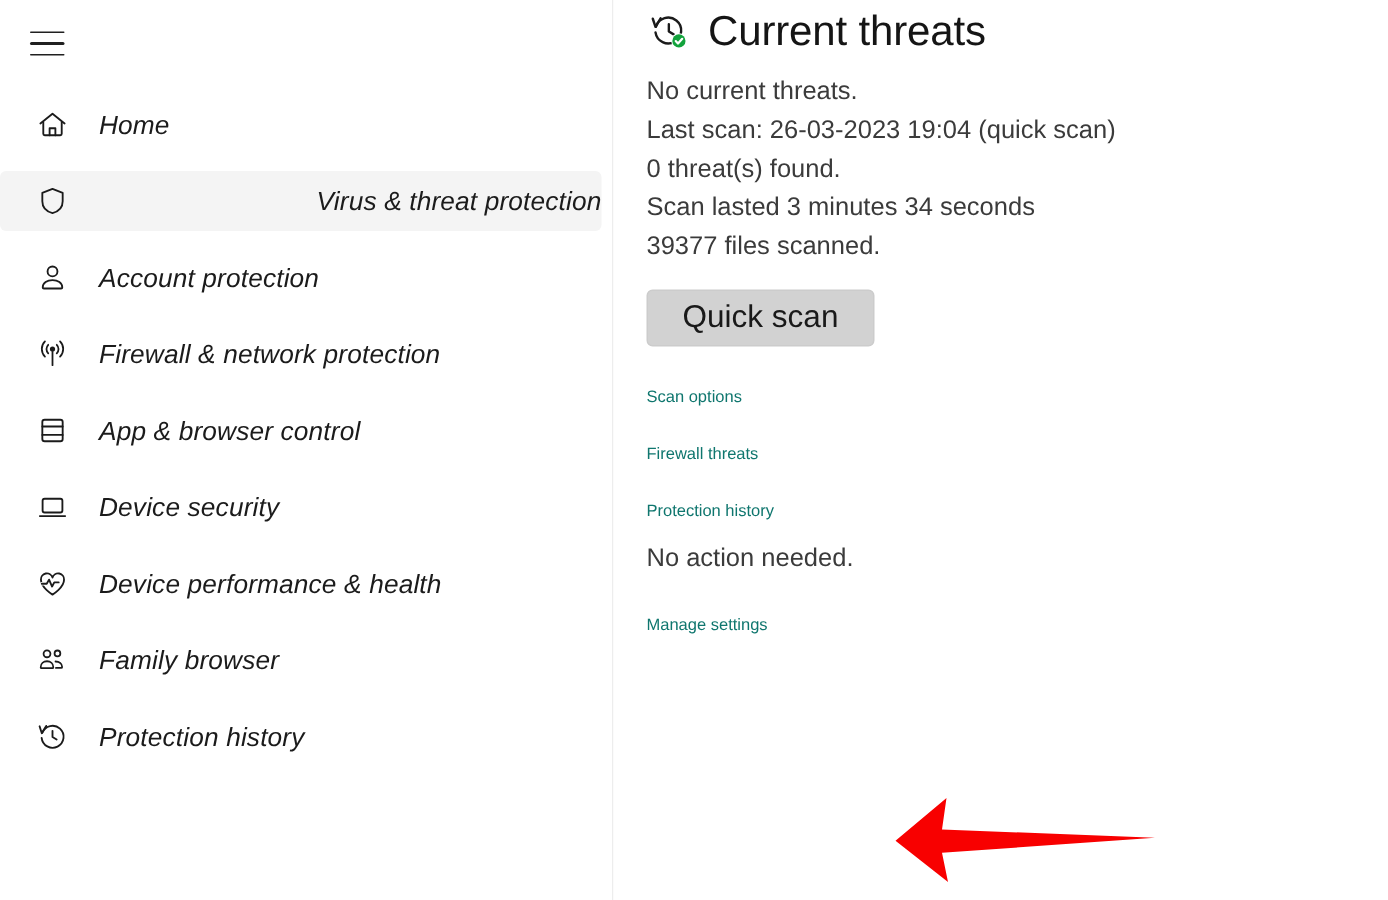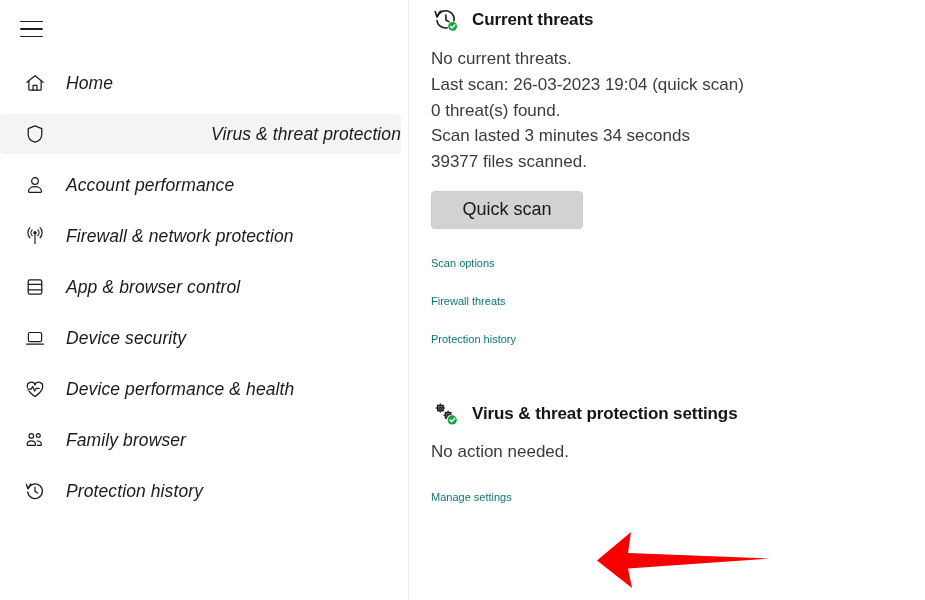--- a/index.html
+++ b/index.html
@@ -69,39 +69,39 @@
   .section-head {
     display: flex; align-items: center;
     padding-left: 22px;
   }
   .section-head .sec-icon {
     width: 30px; height: 30px; flex: 0 0 30px;
     display: flex; align-items: center; justify-content: center;
     margin-right: 11px;
   }
   .section-title {
-    font-size: 17px; font-weight: bold; color: #151515;
+    font-size: 28px; font-weight: normal; color: #151515;
     letter-spacing: -0.1px; white-space: nowrap;
   }
 
   .body-text {
     font-size: 17px; color: #3b3b3b;
     line-height: 25.8px;
     padding-left: 22px;
     white-space: nowrap;
   }
 
   #quick-scan-btn {
     margin-left: 22px;
     width: 152px; height: 38px;
     background: #d2d2d2;
     border: 1px solid #cccccc;
     border-radius: 4px;
     font-family: "Liberation Sans", sans-serif;
-    font-size: 18px; color: #191919;
+    font-size: 21px; color: #191919;
     cursor: pointer;
   }
 
   .link {
     display: inline-block;
     margin-left: 22px;
     font-size: 11px;
     color: #0f766e;
     text-decoration: none;
     cursor: pointer;
@@ -154,21 +154,21 @@
       </div>
 
       <div class="nav-item">
 
         <div class="nav-icon">
           <svg width="22" height="22" viewBox="0 0 24 24" fill="none" stroke="#1b1b1b" stroke-width="1.35" stroke-linecap="round" stroke-linejoin="round">
             <circle cx="12" cy="7.6" r="3.6"></circle>
             <path d="M4.9 19.2c0-3.3 3.2-5.3 7.1-5.3s7.1 2 7.1 5.3c0 .5-.4.8-.9.8H5.8c-.5 0-.9-.3-.9-.8Z"></path>
           </svg>
         </div>
-        <div class="nav-label">Account performance</div>
+        <div class="nav-label">Account protection</div>
       </div>
 
       <div class="nav-item">
 
         <div class="nav-icon">
           <svg width="22" height="22" viewBox="0 0 24 24" fill="none" stroke="#1b1b1b" stroke-width="1.3" stroke-linecap="round" stroke-linejoin="round">
             <circle cx="12" cy="8.4" r="1.9" fill="#1b1b1b" stroke="none"></circle>
             <path d="M8.9 5.3a4.4 4.4 0 0 0 0 6.2"></path>
             <path d="M15.1 5.3a4.4 4.4 0 0 1 0 6.2"></path>
             <path d="M6.5 2.9a7.8 7.8 0 0 0 0 11"></path>
@@ -275,40 +275,20 @@
     <div style="margin-top:24px;">
       <a class="link">Scan options</a>
     </div>
     <div style="margin-top:20px;">
       <a class="link">Firewall threats</a>
     </div>
     <div style="margin-top:20px;">
       <a class="link">Protection history</a>
     </div>
 
-    <div class="section-head" style="margin-top:52px;">
-      <div class="sec-icon">
-        <svg width="28" height="28" viewBox="0 0 28 28" fill="none">
-          <g stroke="#1b1b1b" stroke-width="1.5" fill="none">
-            <circle cx="8.4" cy="8.1" r="2.9"></circle>
-            <circle cx="8.4" cy="8.1" r="1.1"></circle>
-            <path d="M8.4 3.6v1.2M8.4 11.4v1.2M3.9 8.1h1.2M11.7 8.1h1.2M5.2 4.9l.9.9M10.7 10.4l.9.9M11.6 4.9l-.9.9M6.1 10.4l-.9.9"></path>
-          </g>
-          <g stroke="#1b1b1b" stroke-width="1.5" fill="none">
-            <circle cx="16.1" cy="15.3" r="2.9"></circle>
-            <circle cx="16.1" cy="15.3" r="1.1"></circle>
-            <path d="M16.1 10.8v1.2M16.1 18.6v1.2M11.6 15.3h1.2M19.4 15.3h1.2M12.9 12.1l.9.9M18.4 17.6l.9.9M19.3 12.1l-.9.9M13.8 17.6l-.9.9"></path>
-          </g>
-          <circle cx="20.2" cy="19.9" r="5.5" fill="#ffffff"></circle>
-          <circle cx="20.2" cy="19.9" r="4.6" fill="#12a33c"></circle>
-          <path d="M18.0 20.0l1.6 1.7 3.0-3.3" stroke="#ffffff" stroke-width="1.55" fill="none" stroke-linecap="round" stroke-linejoin="round"></path>
-        </svg>
-      </div>
-      <div class="section-title">Virus &amp; threat protection settings</div>
-    </div>
 
     <div style="margin-top:10px;">
       <div class="body-text">No action needed.</div>
     </div>
 
     <div style="margin-top:22px;">
       <a class="link">Manage settings</a>
     </div>
 
   </div>

